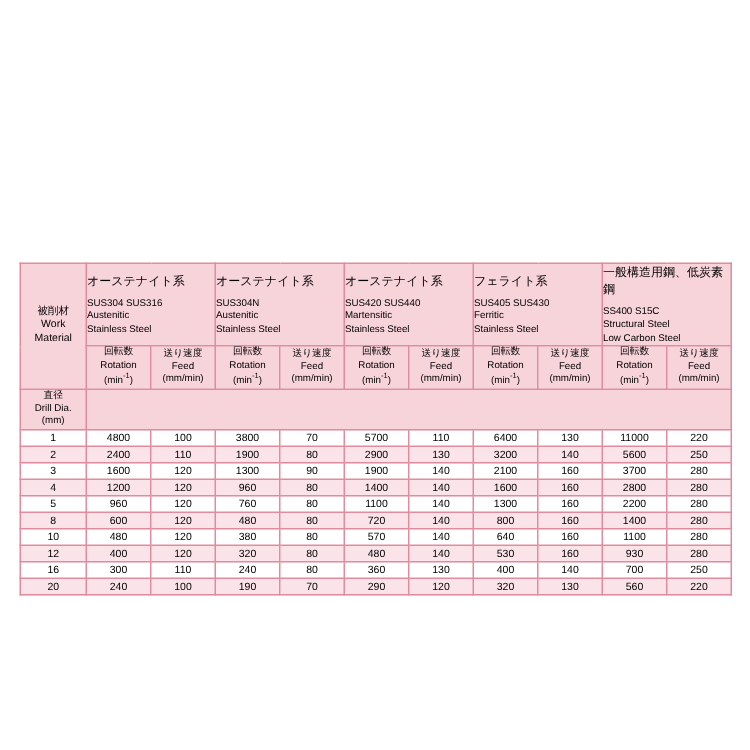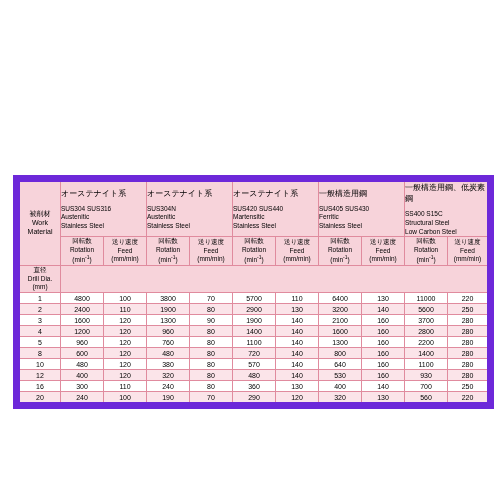--- a/index.html
+++ b/index.html
@@ -13,21 +13,21 @@
   #sheet {
     position: absolute;
     left: 13px;
     top: 175px;
     width: 474px;
   }
   table.cutting {
     border-collapse: collapse;
     table-layout: fixed;
     width: 474px;
-    border: 7px solid #6d28d9;
+    border: 1px solid #6d28d9;
   }
   table.cutting td, table.cutting th {
     border: 1px solid #e08b9e;
     padding: 0;
     margin: 0;
     font-weight: normal;
     vertical-align: middle;
   }
   
   .hdr-mat {
@@ -124,21 +124,21 @@
           <span class="grp-code">Austenitic</span>
           <span class="grp-code">Stainless Steel</span>
         </th>
         <th class="hdr-group" colspan="2">
           <span class="grp-jp">オーステナイト系</span>
           <span class="grp-code">SUS420 SUS440</span>
           <span class="grp-code">Martensitic</span>
           <span class="grp-code">Stainless Steel</span>
         </th>
         <th class="hdr-group" colspan="2">
-          <span class="grp-jp">一般構造用鋼</span>
+          <span class="grp-jp">フェライト系</span>
           <span class="grp-code">SUS405 SUS430</span>
           <span class="grp-code">Ferritic</span>
           <span class="grp-code">Stainless Steel</span>
         </th>
         <th class="hdr-group" colspan="2">
           <span class="grp-jp">一般構造用鋼、低炭素鋼</span>
           <span class="grp-code">SS400 S15C</span>
           <span class="grp-code">Structural Steel</span>
           <span class="grp-code">Low Carbon Steel</span>
         </th>

